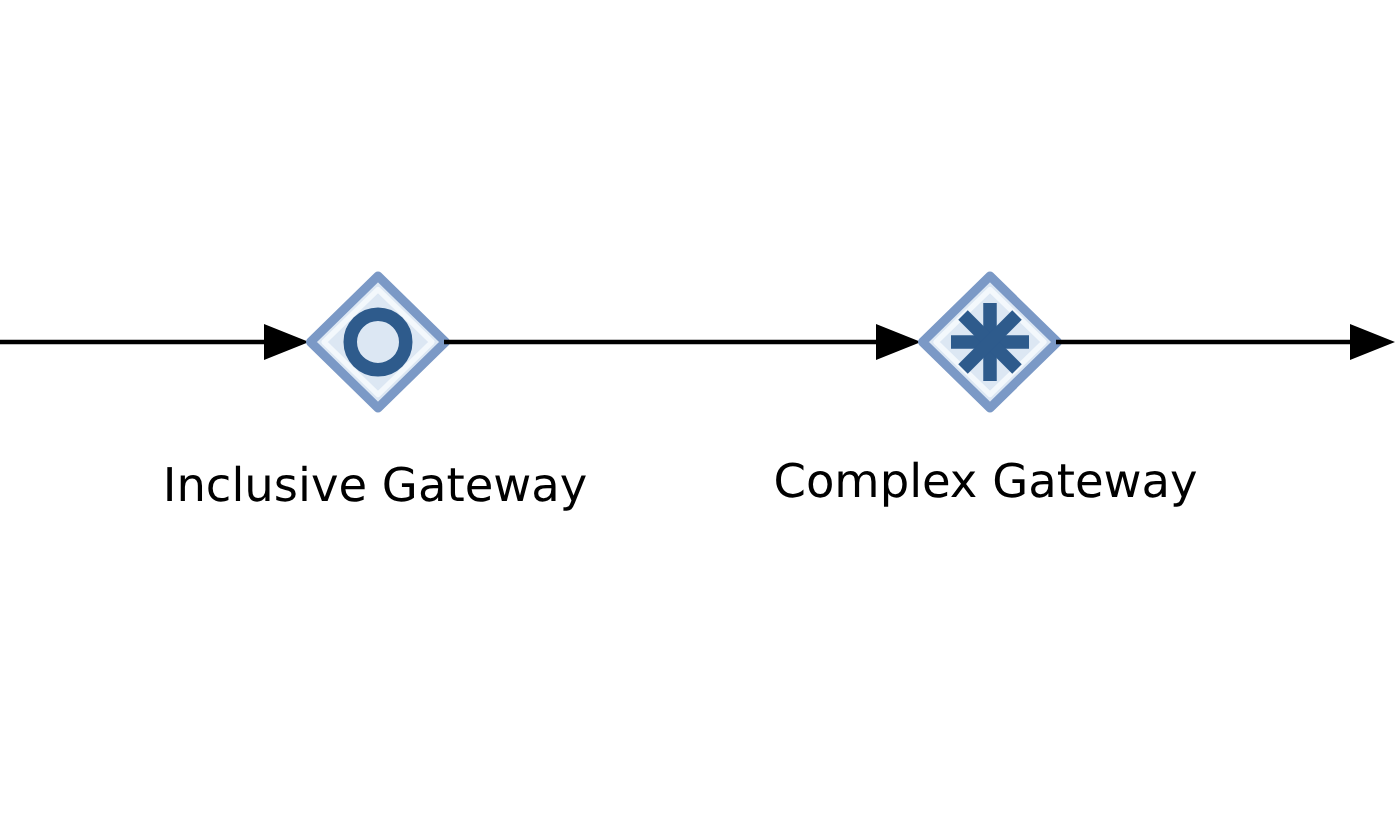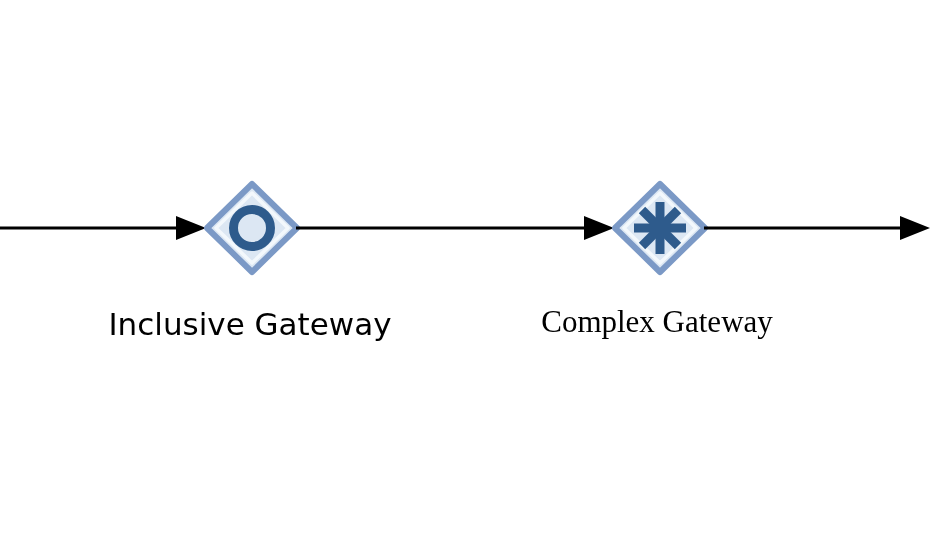--- a/index.html
+++ b/index.html
@@ -27,21 +27,20 @@
     width: 320px;
     text-align: center;
     color: #000000;
     font-size: 31px;
     line-height: 40px;
     white-space: nowrap;
   }
   .node-label .label-line {
     display: block;
     white-space: nowrap;
-    font-family: Liberation Serif, serif;
   }
   .label-inclusive {
     left: 90px;
     top: 304px;
   }
   .label-complex {
     left: 497px;
     top: 301px;
     line-height: 41px;
   }

